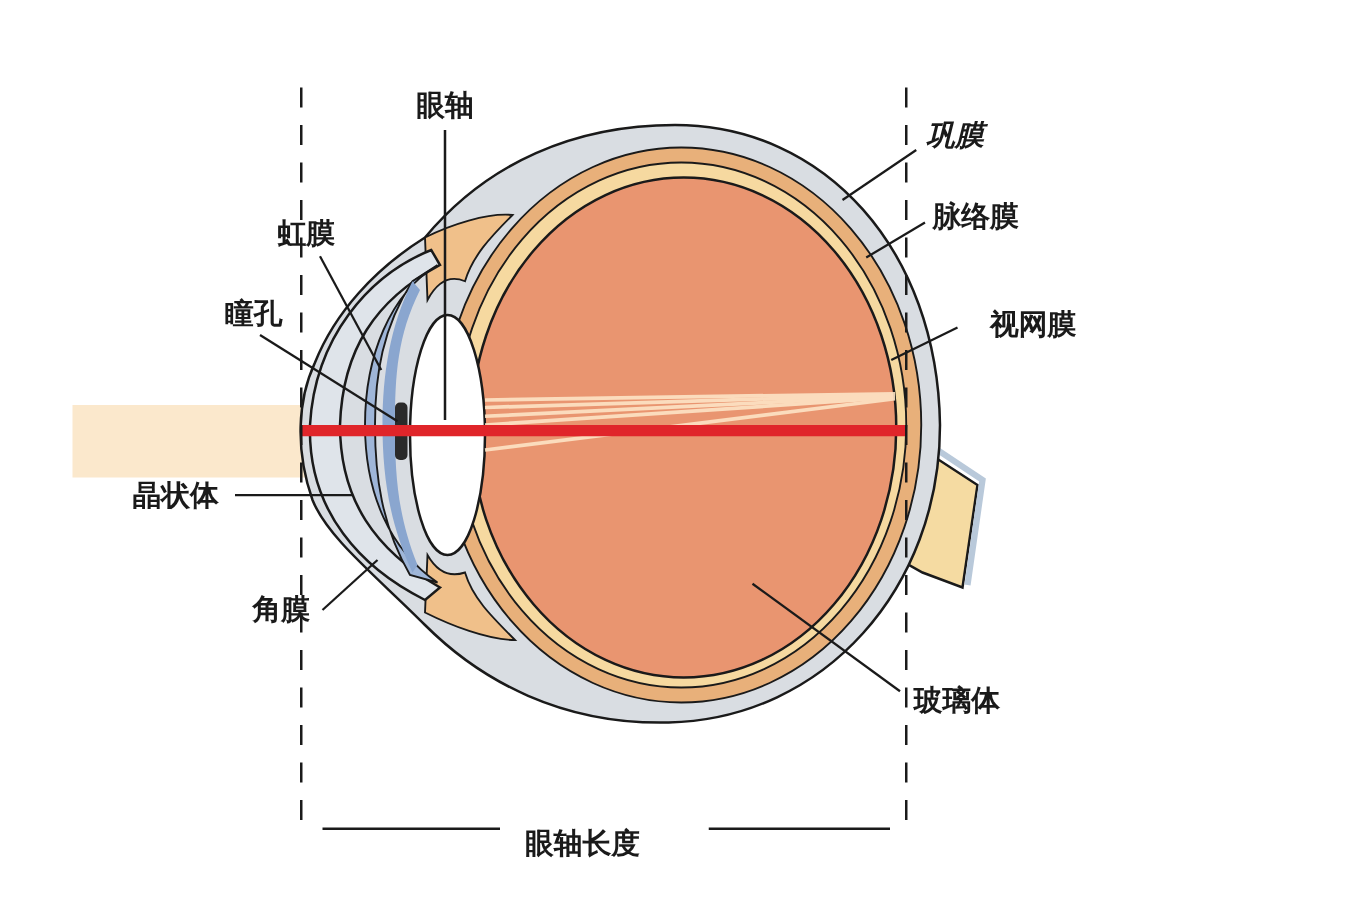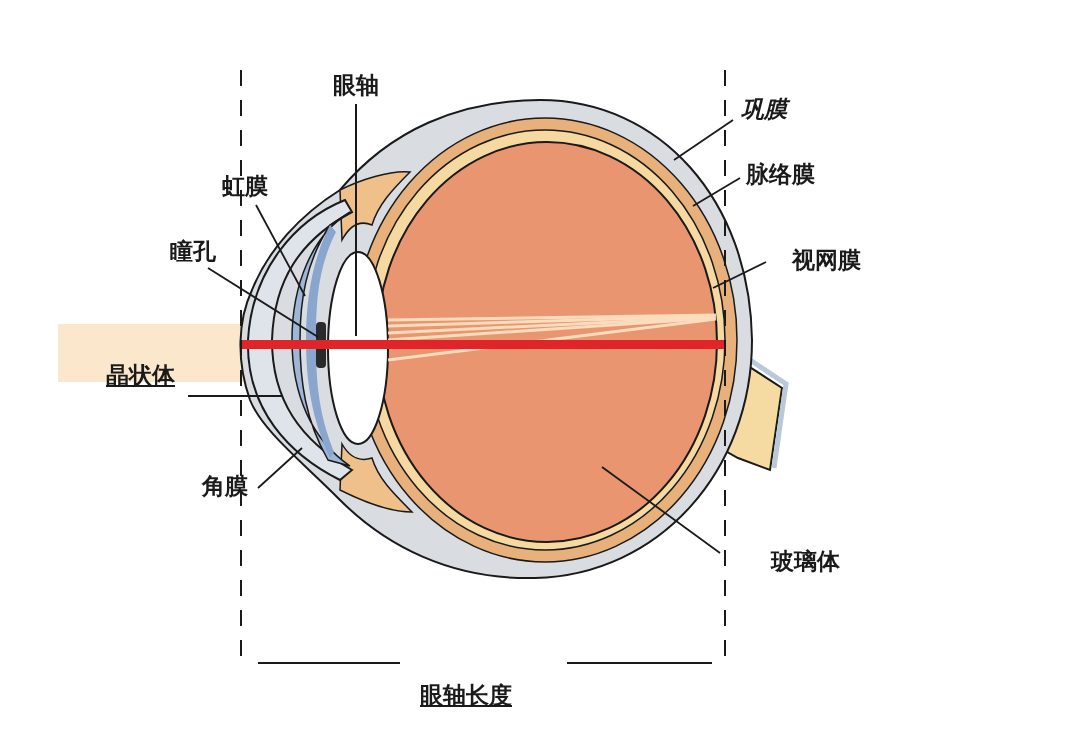--- a/index.html
+++ b/index.html
@@ -65,21 +65,21 @@
       <line x1="258" y1="488" x2="302" y2="448"></line>
       <line x1="733" y1="120" x2="674" y2="160"></line>
       <line x1="740" y1="178" x2="693" y2="206"></line>
       <line x1="766" y1="262" x2="713" y2="288"></line>
       <line x1="720" y1="553" x2="602" y2="467"></line>
     </g>
   </svg>
 
   <div class="lbl" style="left:333px;top:74px;">眼轴</div>
   <div class="lbl" style="left:222px;top:175px;font-family:Liberation Serif, serif;">虹膜</div>
-  <div class="lbl" style="left:170px;top:240px;">瞳孔</div>
-  <div class="lbl" style="left:106px;top:364px;text-decoration:underline;">晶状体</div>
-  <div class="lbl" style="left:202px;top:477px;font-family:Liberation Mono, monospace;">角膜</div>
+  <div class="lbl" style="left:180px;top:240px;">瞳孔</div>
+  <div class="lbl" style="left:106px;top:386px;">晶状体</div>
+  <div class="lbl" style="left:202px;top:477px;">角膜</div>
   <div class="lbl" style="left:741px;top:98px;font-style:italic;">巩膜</div>
   <div class="lbl" style="left:746px;top:163px;">脉络膜</div>
   <div class="lbl" style="left:772px;top:249px;margin-left:20px;">视网膜</div>
-  <div class="lbl" style="left:731px;top:550px;margin-left:40px;">玻璃体</div>
-  <div class="lbl" style="left:420px;top:684px;text-decoration:underline;">眼轴长度</div>
+  <div class="lbl" style="left:731px;top:550px;">玻璃体</div>
+  <div class="lbl" style="left:420px;top:664px;">眼轴长度</div>
 </div>
 
 </body></html>

